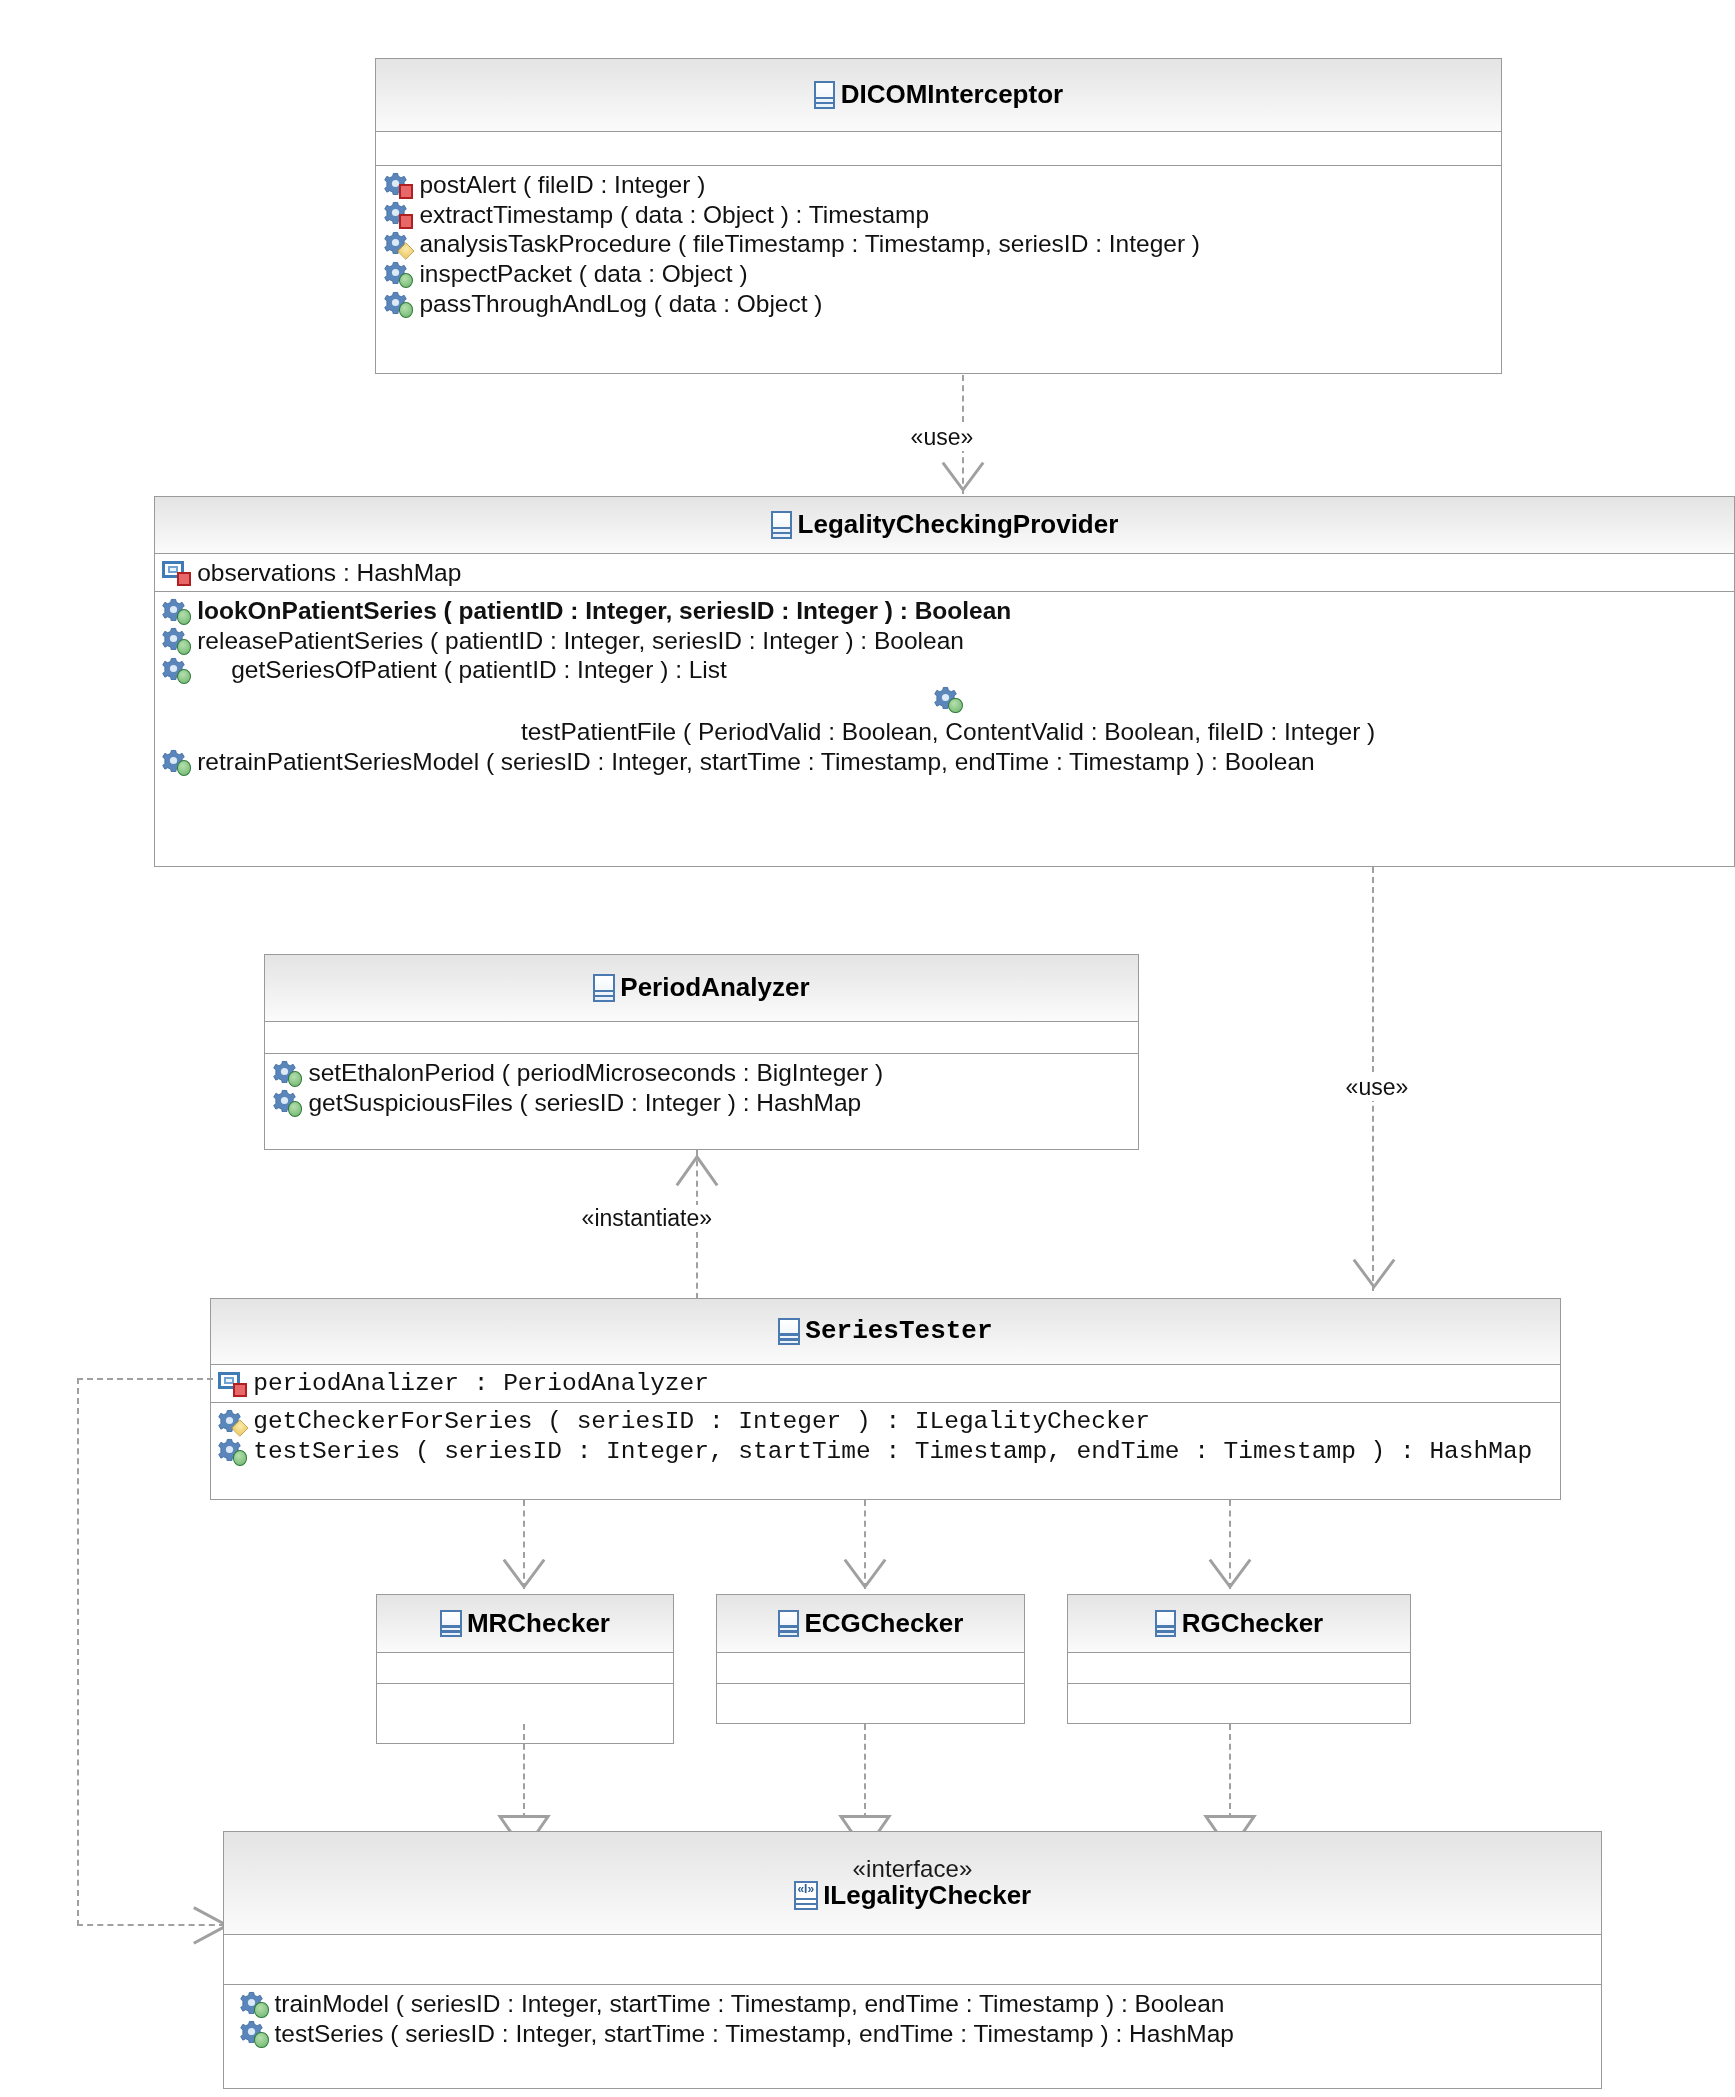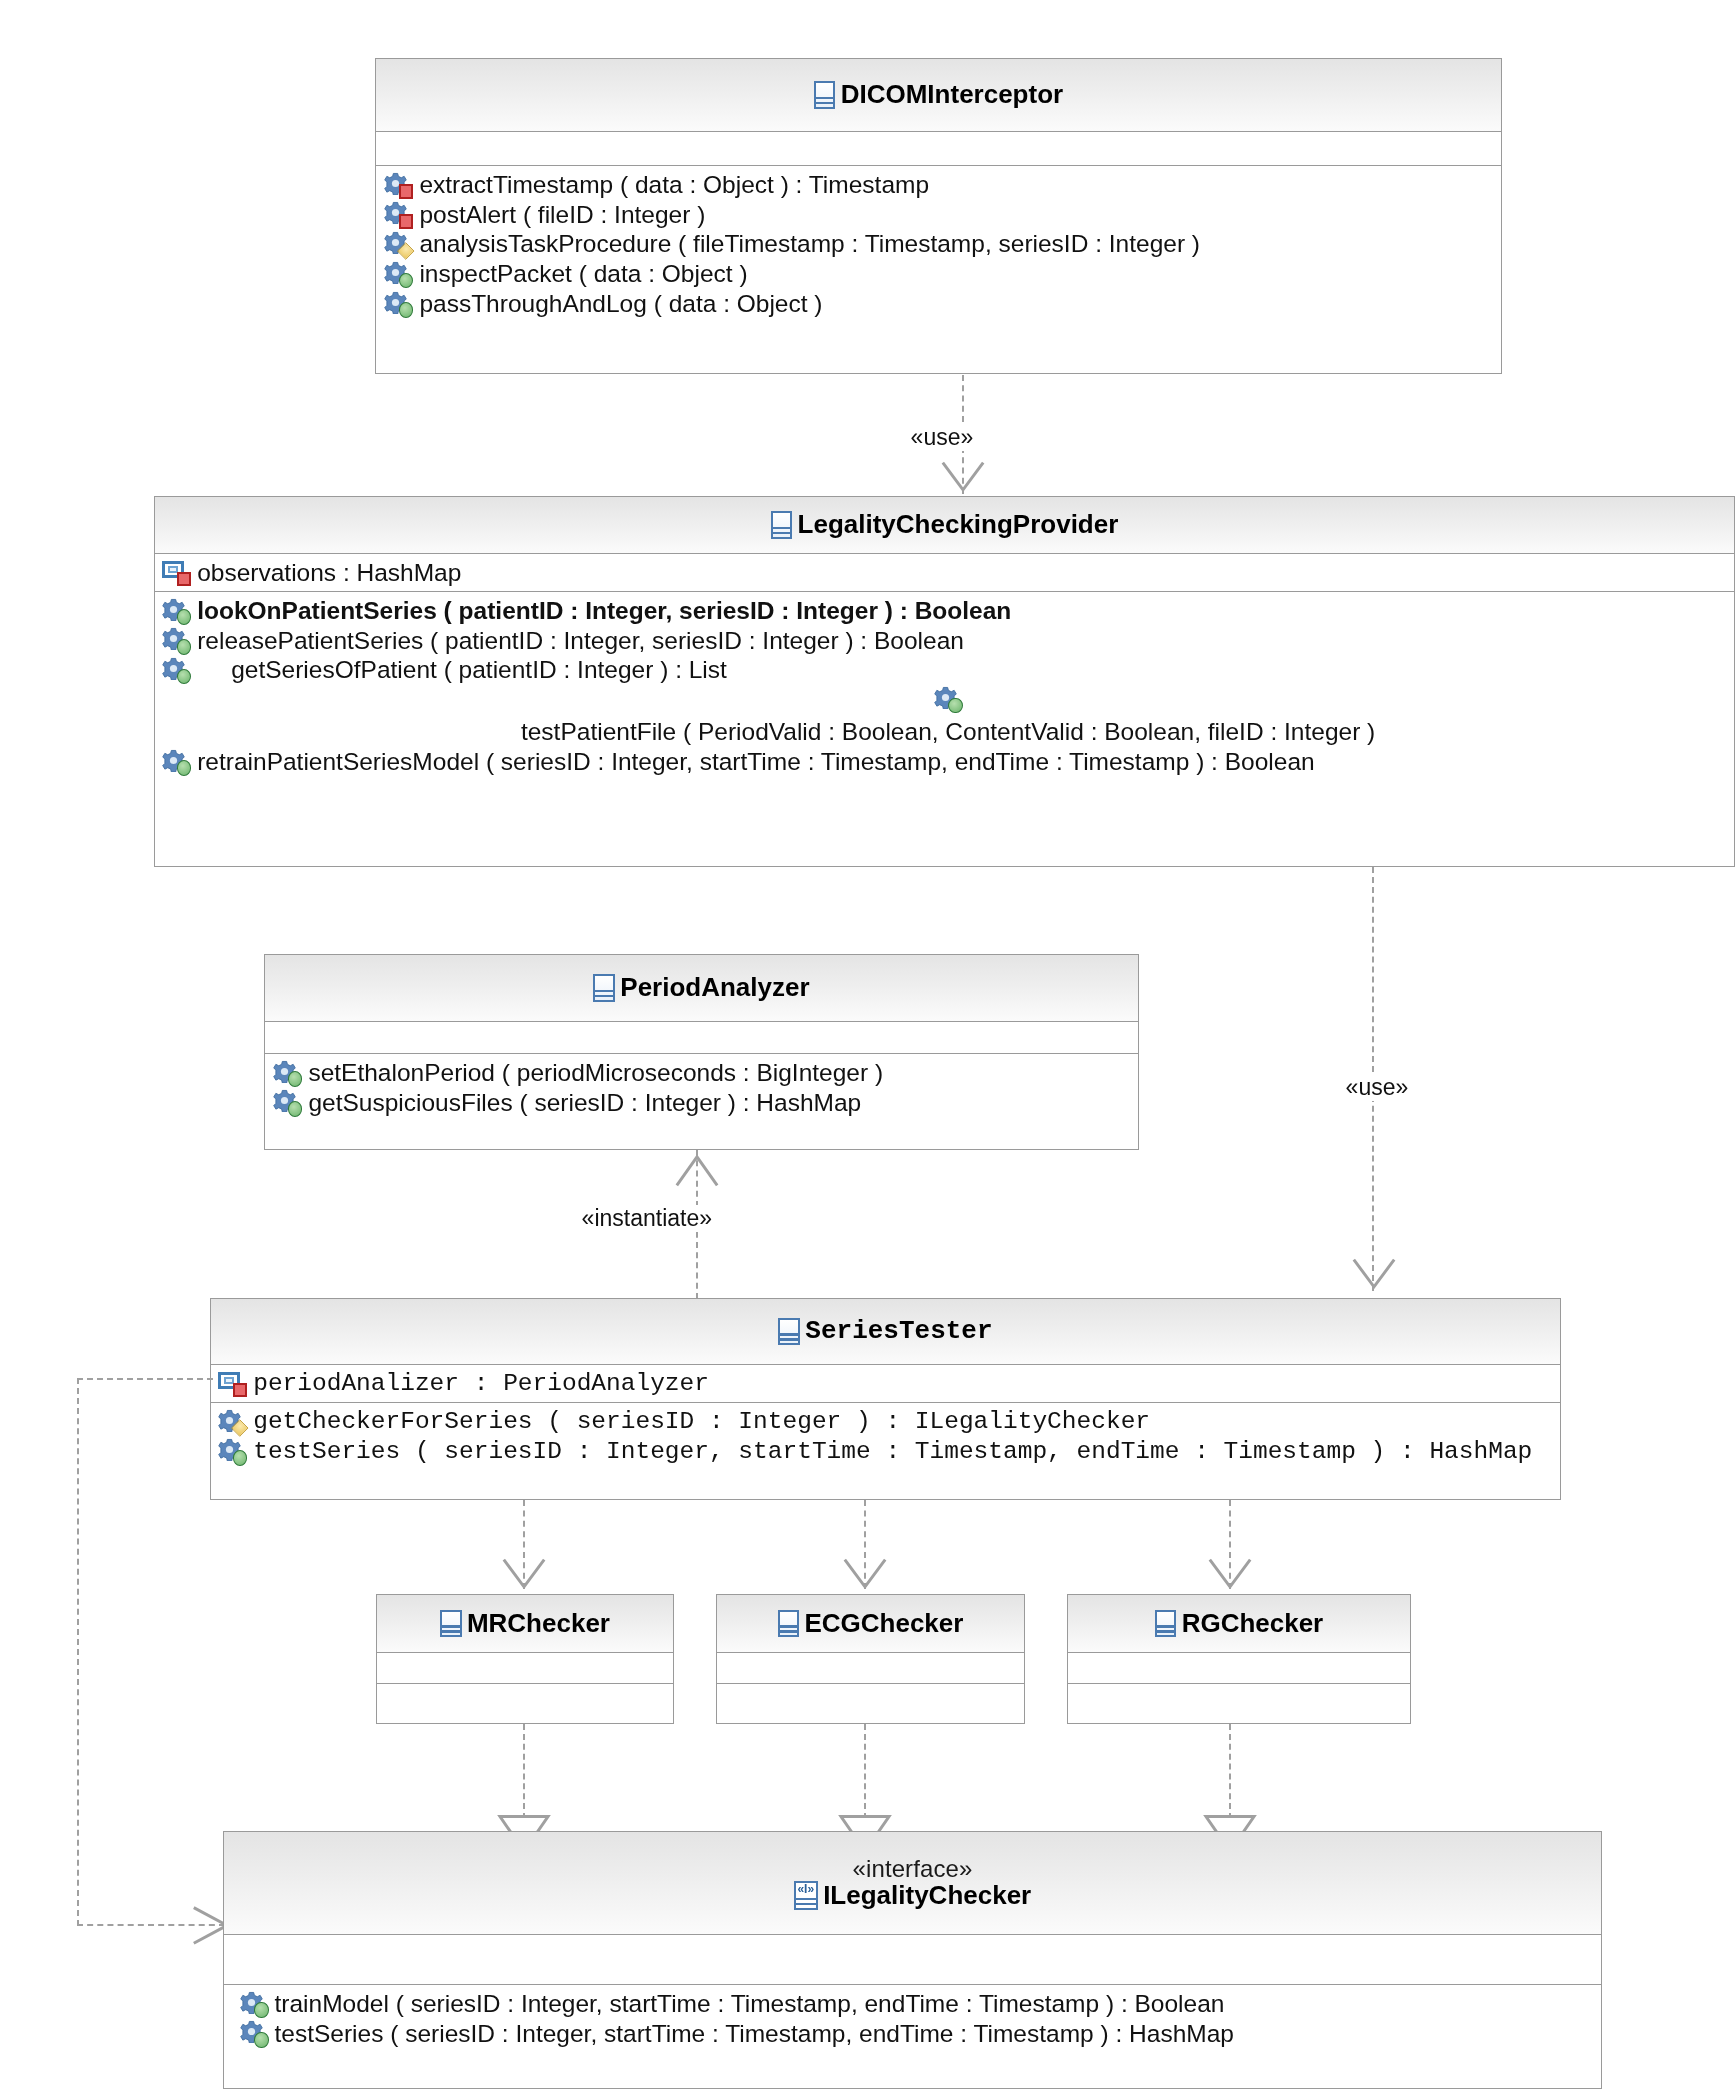--- a/index.html
+++ b/index.html
@@ -77,31 +77,31 @@
     <div class="uml-compartment uml-empty"></div>
     <div class="uml-compartment">
       <div class="uml-row">
         <span class="ico ico-method">
           <svg class="gear" viewBox="0 0 32 32">
               <path fill="#5b86bb" stroke="#3e6b9e" stroke-width="1.2" d="M13 2h6l1 4 4 2 4-2 3 5-3 3v6l3 3-3 5-4-2-4 2-1 4h-6l-1-4-4-2-4 2-3-5 3-3v-6l-3-3 3-5 4 2 4-2z"></path>
               <circle cx="16" cy="16" r="5" fill="#dce9f6"></circle>
             </svg>
           <span class="vis vis-private"></span>
         </span>
+        <span>postAlert ( fileID : Integer )</span>
+      </div>
+      <div class="uml-row">
+        <span class="ico ico-method">
+          <svg class="gear" viewBox="0 0 32 32">
+              <path fill="#5b86bb" stroke="#3e6b9e" stroke-width="1.2" d="M13 2h6l1 4 4 2 4-2 3 5-3 3v6l3 3-3 5-4-2-4 2-1 4h-6l-1-4-4-2-4 2-3-5 3-3v-6l-3-3 3-5 4 2 4-2z"></path>
+              <circle cx="16" cy="16" r="5" fill="#dce9f6"></circle>
+            </svg>
+          <span class="vis vis-private"></span>
+        </span>
         <span>extractTimestamp ( data : Object ) : Timestamp</span>
-      </div>
-      <div class="uml-row">
-        <span class="ico ico-method">
-          <svg class="gear" viewBox="0 0 32 32">
-              <path fill="#5b86bb" stroke="#3e6b9e" stroke-width="1.2" d="M13 2h6l1 4 4 2 4-2 3 5-3 3v6l3 3-3 5-4-2-4 2-1 4h-6l-1-4-4-2-4 2-3-5 3-3v-6l-3-3 3-5 4 2 4-2z"></path>
-              <circle cx="16" cy="16" r="5" fill="#dce9f6"></circle>
-            </svg>
-          <span class="vis vis-private"></span>
-        </span>
-        <span>postAlert ( fileID : Integer )</span>
       </div>
       <div class="uml-row">
         <span class="ico ico-method">
           <svg class="gear" viewBox="0 0 32 32">
               <path fill="#5b86bb" stroke="#3e6b9e" stroke-width="1.2" d="M13 2h6l1 4 4 2 4-2 3 5-3 3v6l3 3-3 5-4-2-4 2-1 4h-6l-1-4-4-2-4 2-3-5 3-3v-6l-3-3 3-5 4 2 4-2z"></path>
               <circle cx="16" cy="16" r="5" fill="#dce9f6"></circle>
             </svg>
           <span class="vis vis-protected"></span>
         </span>
         <span>analysisTaskProcedure ( fileTimestamp : Timestamp, seriesID : Integer )</span>
@@ -313,21 +313,21 @@
       <polyline points="6,6 40,52 74,6" fill="none" stroke="#a0a0a0" stroke-width="5"></polyline>
     </svg>
   </div>
   <div class="conn">
     <div class="vline" style="left:1193px;top:1500px;height:89px;"></div>
     <svg class="head" style="left:1170px;top:1556px;" width="48" height="38" viewBox="0 0 80 64">
       <polyline points="6,6 40,52 74,6" fill="none" stroke="#a0a0a0" stroke-width="5"></polyline>
     </svg>
   </div>
 
-  <div class="uml-box" style="left:340px;top:1594px;width:298px;height:130px;">
+  <div class="uml-box" style="left:340px;top:1594px;width:298px;height:150px;">
     <div class="uml-header" style="height:58px;">
       <div class="uml-title">
         <span class="ico ico-class">
             <i></i>
           </span>
         <span>MRChecker</span>
       </div>
     </div>
     <div class="uml-compartment uml-empty" style="height:30px;"></div>
     <div class="uml-compartment uml-empty" style="height:35px;"></div>

